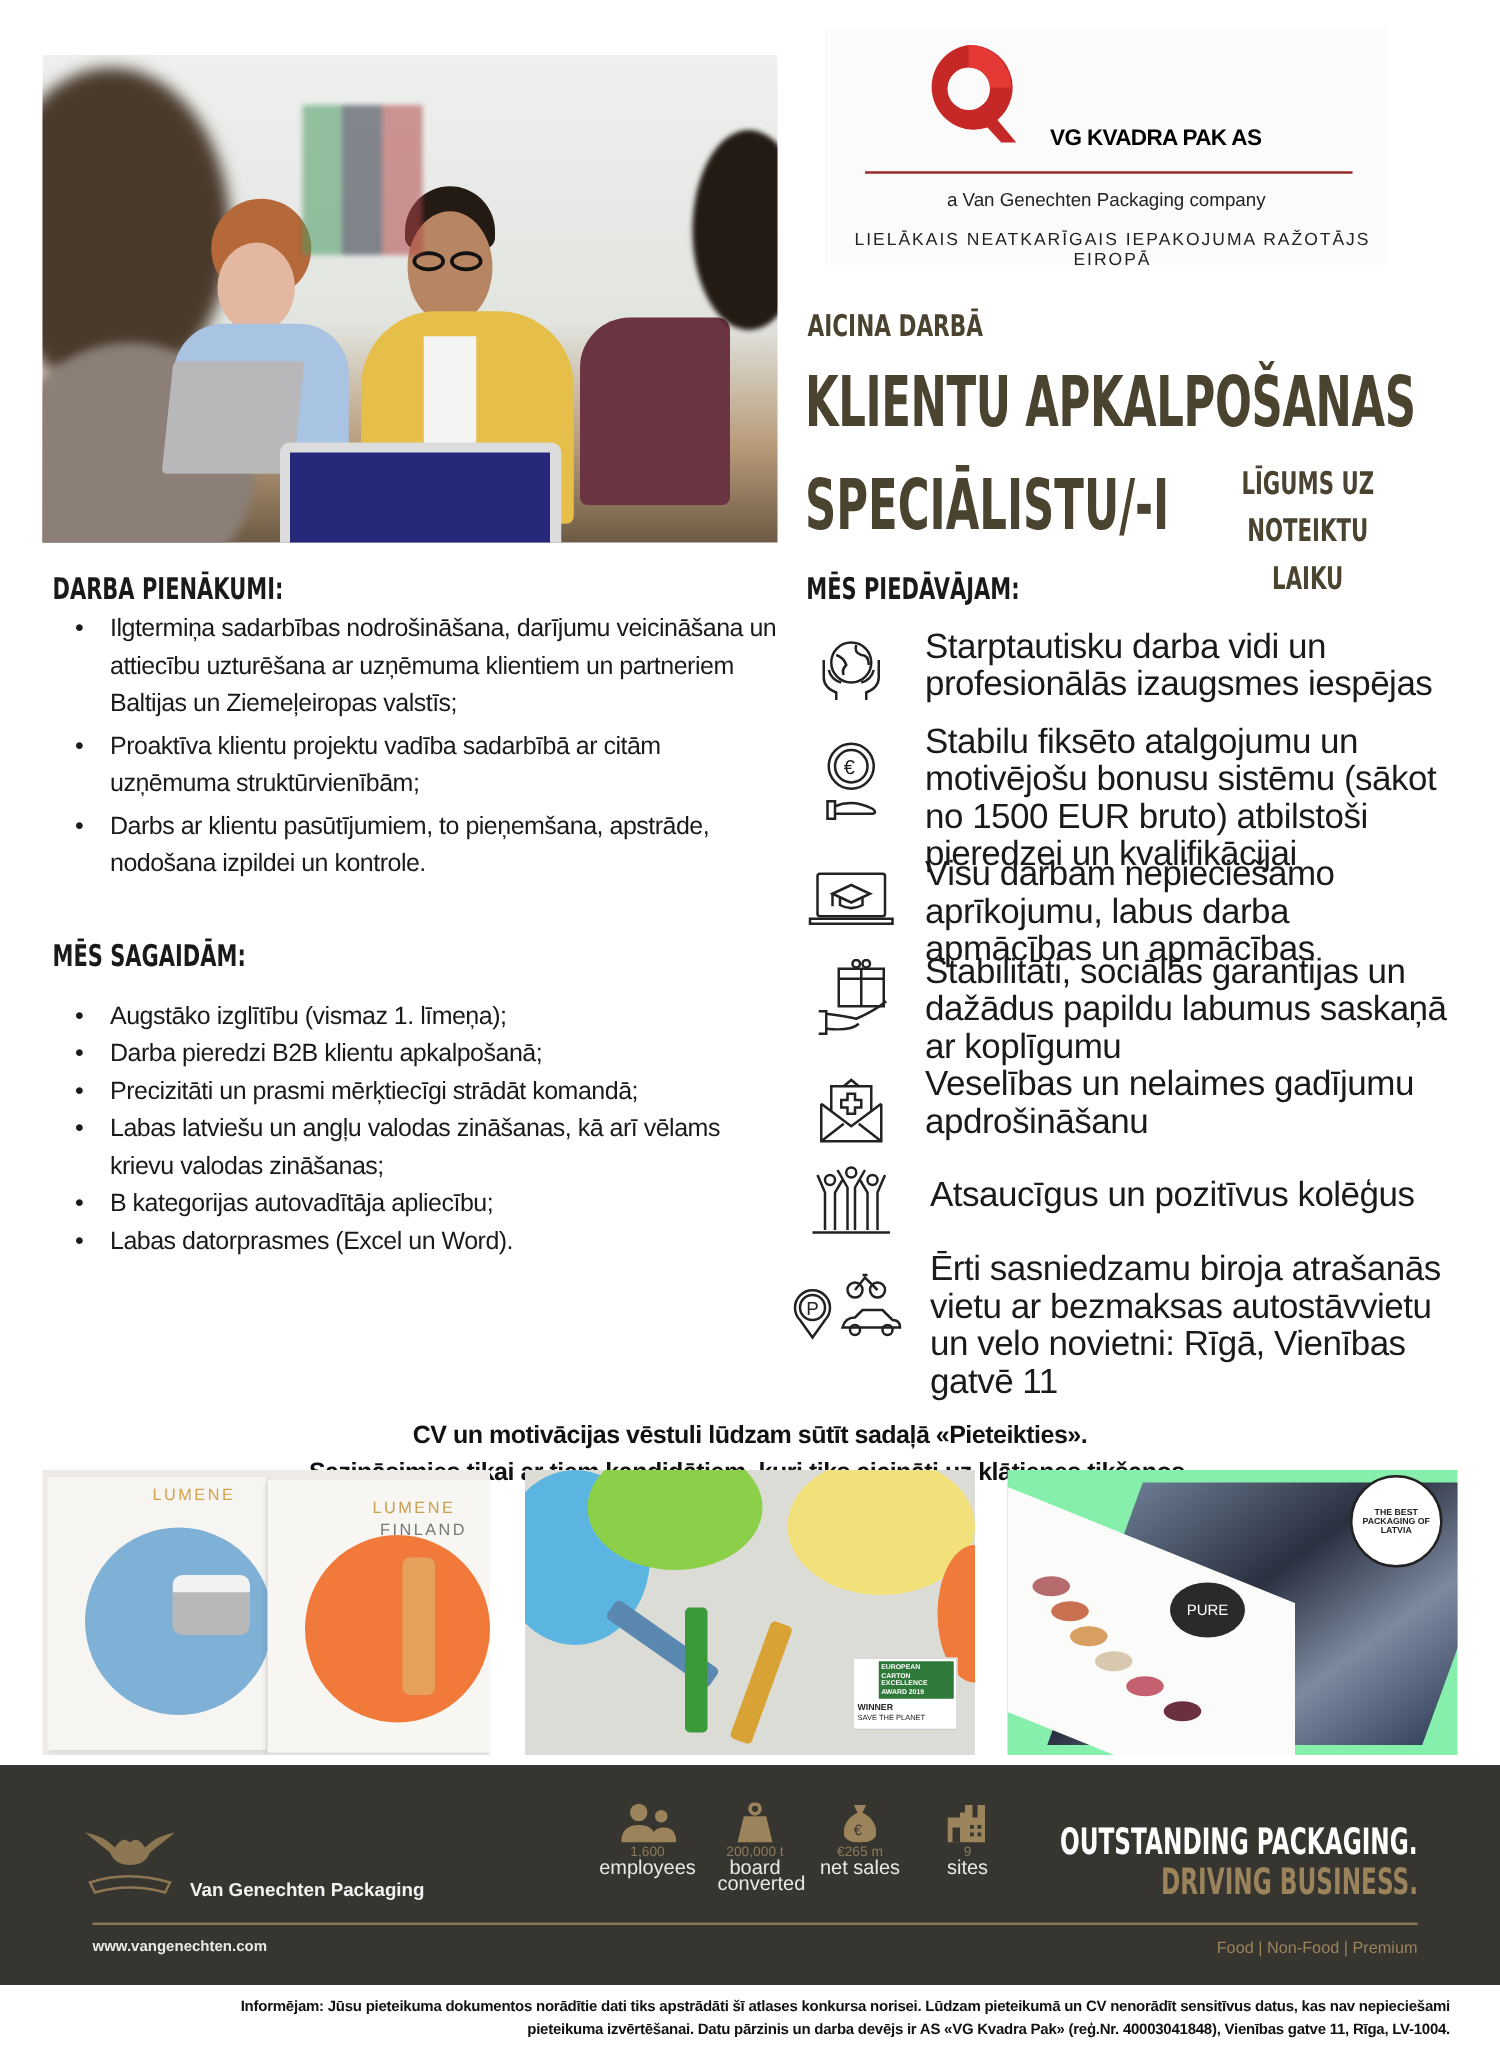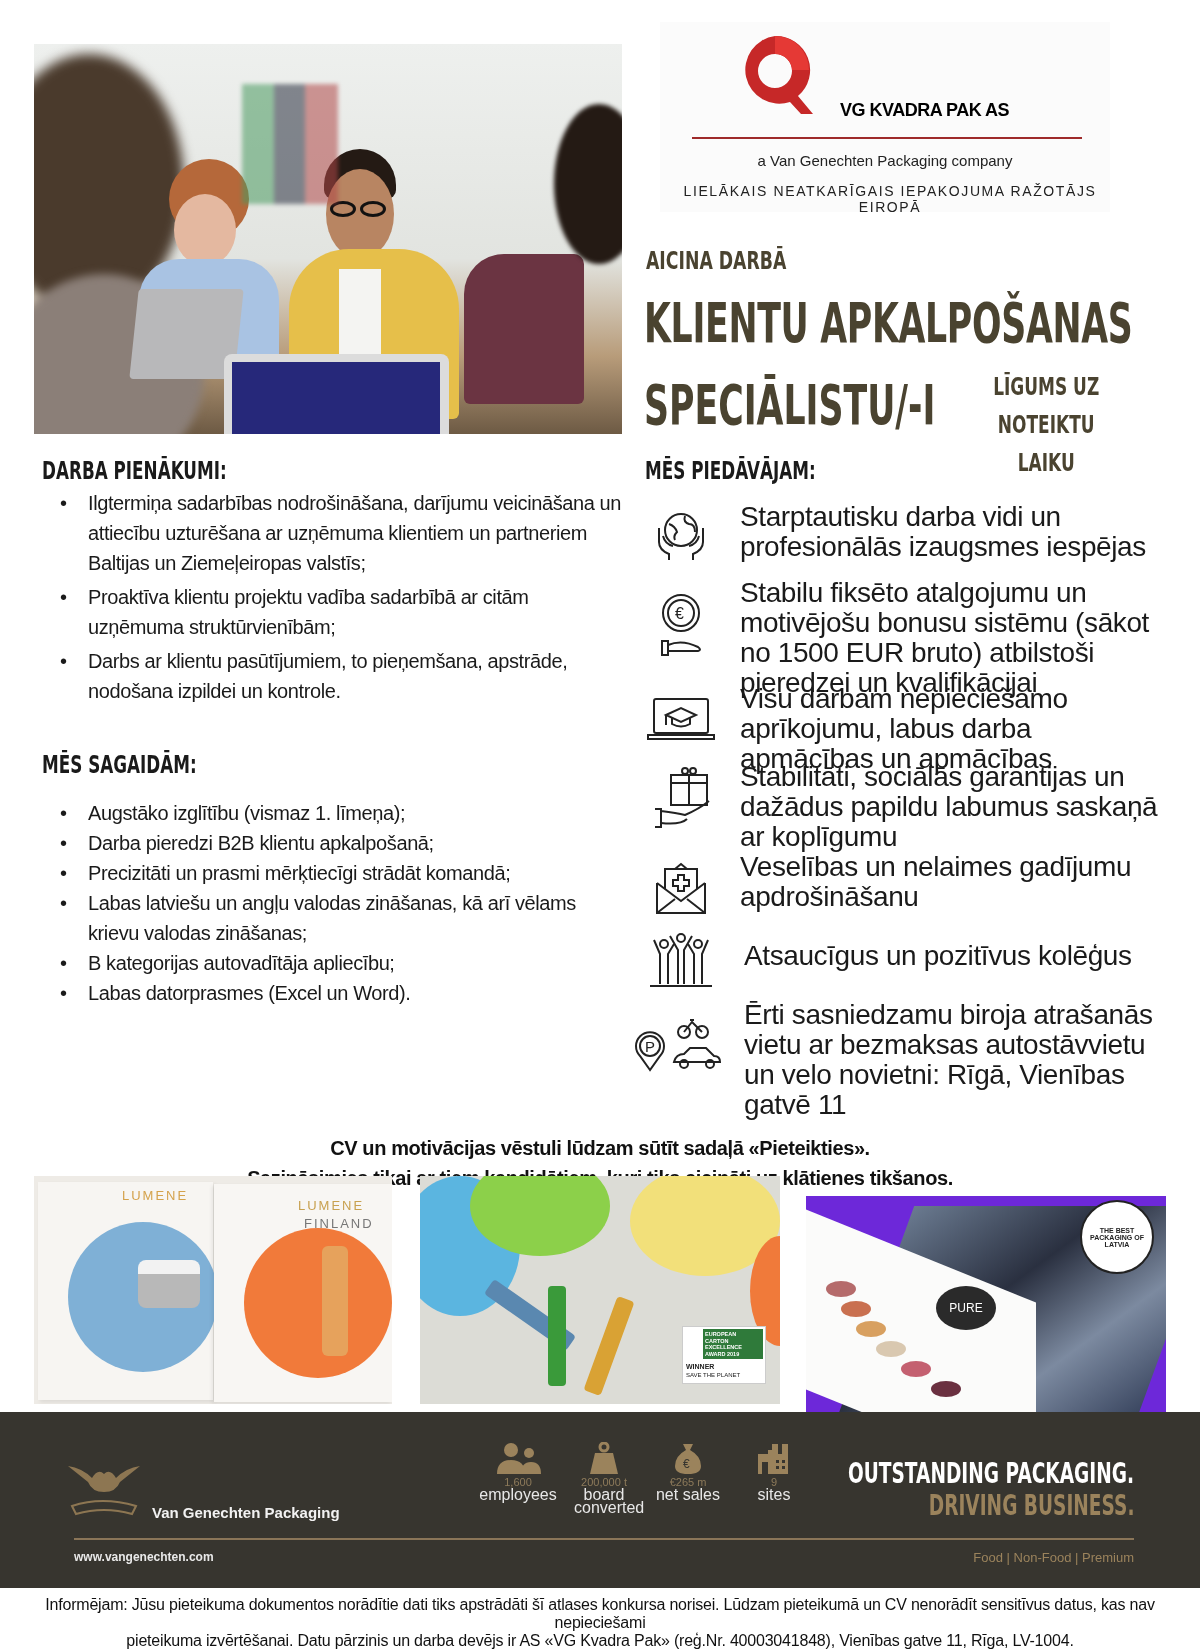--- a/index.html
+++ b/index.html
@@ -46,38 +46,38 @@
   .offer-icon { position: absolute; left: 0; width: 82px; height: 72px; display: flex; align-items: center; justify-content: center; }
   .offer-text { position: absolute; left: 100px; width: 420px; font-size: 28px; line-height: 30px; letter-spacing: -0.4px; color: #1a1a1a; }
 
   
   .cta { left: 0; width: 1200px; top: 1116px; text-align: center; font-weight: bold; font-size: 20px; line-height: 30px; letter-spacing: -0.4px; color: #111; margin-top: 17px; }
 
   
   .prod { top: 1176px; height: 228px; overflow: hidden; }
   .prod1 { left: 34px; width: 358px; background: #eeebe6; }
   .prod2 { left: 420px; width: 360px; background: #dcdcd6; }
-  .prod3 { left: 806px; width: 360px; background: #6d28d9; margin-top: 20px; }
+  .prod3 { left: 806px; width: 360px; background: #86efac; }
 
   
   .footer-band { left: 0; top: 1412px; width: 1200px; height: 176px; background: #37352f; }
   .vg-logo { position: absolute; left: 66px; top: 50px; width: 76px; height: 58px; }
   .vg-name { position: absolute; left: 152px; top: 92px; font-size: 15px; font-weight: bold; color: #f2f2f2; }
   .footer-rule { position: absolute; left: 74px; top: 126px; width: 1060px; height: 2px; background: #8a7558; }
   .vg-url { position: absolute; left: 74px; top: 138px; font-size: 12px; font-weight: bold; color: #e9e9e9; }
   .stat { position: absolute; top: 28px; width: 80px; text-align: center; }
   .stat .ico { height: 34px; display: flex; justify-content: center; align-items: flex-end; }
   .stat .val { font-size: 11px; color: #8d7a5a; margin-top: 2px; }
   .stat .lbl { font-size: 16px; color: #e8e8e8; line-height: 13px; }
   .slogan1 { position: absolute; right: 66px; top: 44px; font-family: "DejaVu Sans", sans-serif; font-weight: bold; font-size: 29px; color: #ffffff; transform: scaleX(0.64); transform-origin: right top; white-space: nowrap; }
   .slogan2 { position: absolute; right: 66px; top: 76px; font-family: "DejaVu Sans", sans-serif; font-weight: bold; font-size: 29px; color: #9b835c; transform: scaleX(0.64); transform-origin: right top; white-space: nowrap; }
   .segments { position: absolute; right: 66px; top: 138px; font-size: 13px; color: #9b835c; }
 
   
-  .legal { left: 40px; top: 1596px; width: 1120px; text-align: center; font-size: 16px; line-height: 18px; color: #111; letter-spacing: -0.2px; }
+  .legal { left: 40px; top: 1596px; width: 1120px; text-align: right; font-size: 12px; line-height: 18px; color: #111; letter-spacing: -0.2px; font-weight: bold; }
 </style>
 </head>
 <body>
 
 <div class="abs hero">
   <div class="blob" style="left:-40px;top:10px;width:190px;height:260px;background:#4a3a2c;filter:blur(6px);"></div>
   <div class="blob" style="left:-30px;top:230px;width:200px;height:200px;background:#8b7f78;filter:blur(4px);"></div>
   <div class="blob" style="left:135px;top:115px;width:80px;height:80px;background:#b5683a;"></div>
   <div class="blob" style="left:140px;top:150px;width:62px;height:72px;background:#e4b8a0;"></div>
   <div style="position:absolute;left:105px;top:215px;width:140px;height:110px;background:#a9c3e3;border-radius:40px 40px 6px 6px;"></div>

